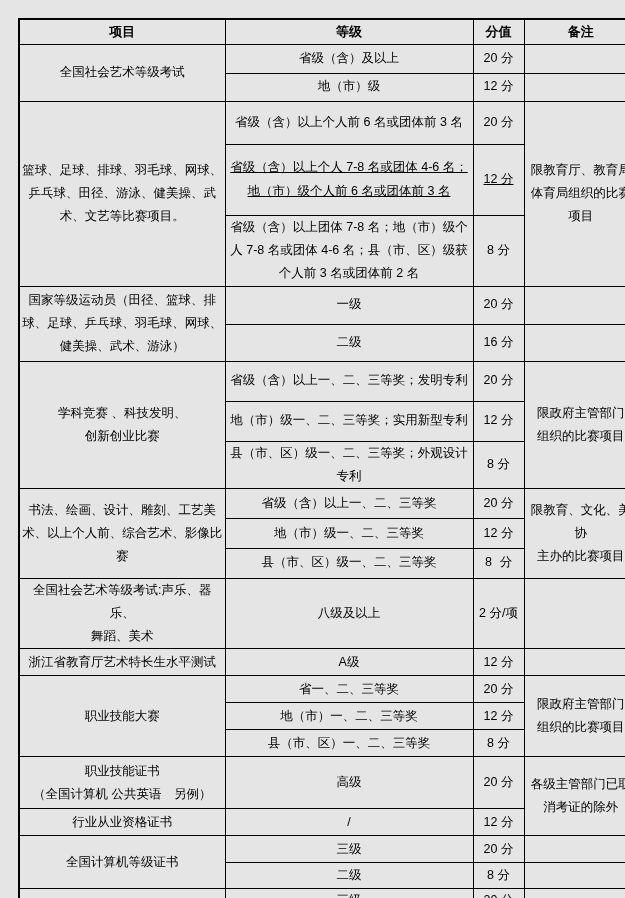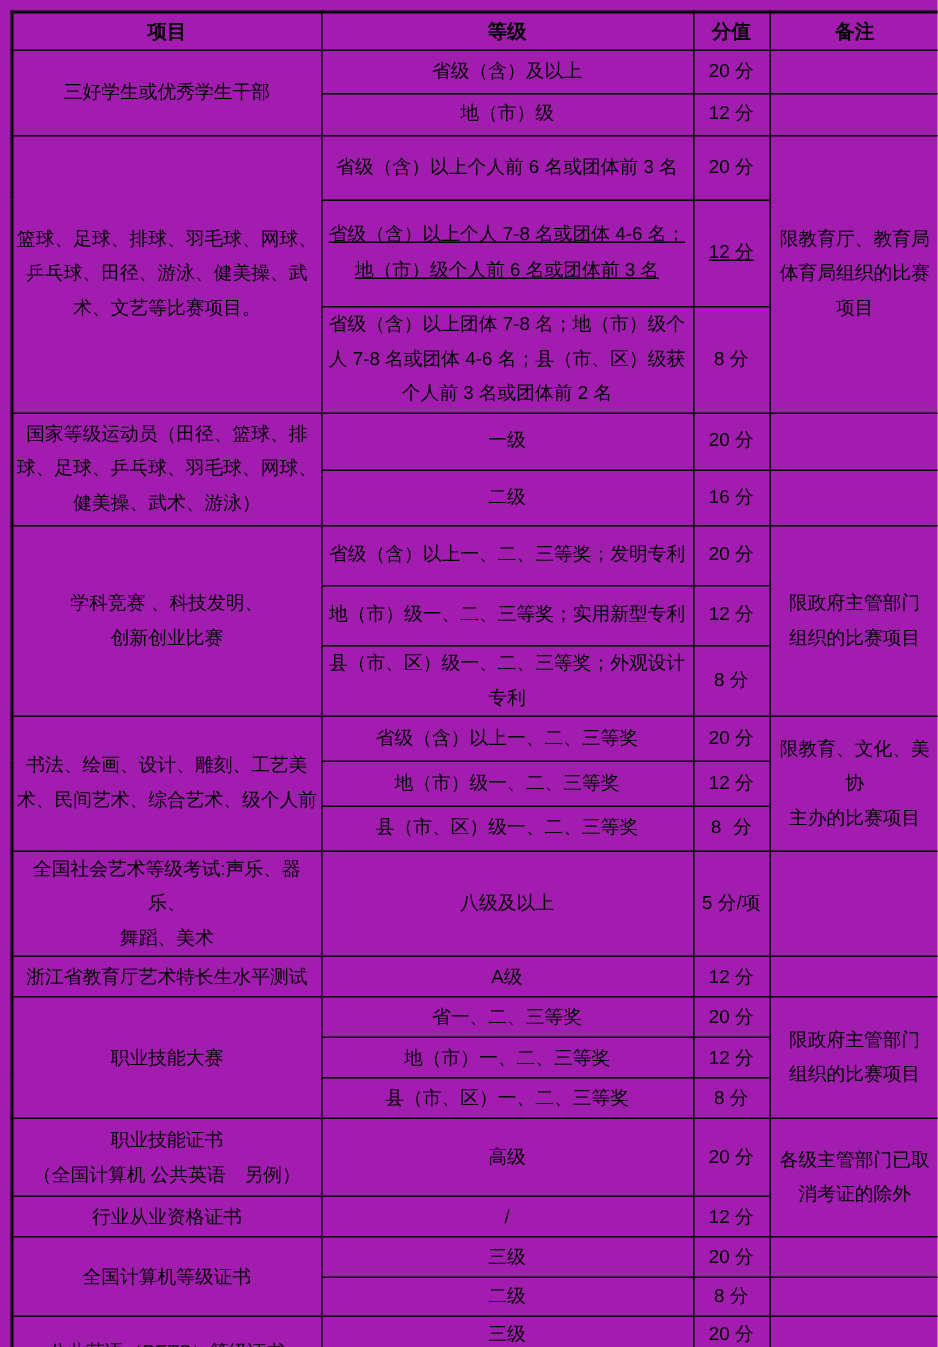--- a/index.html
+++ b/index.html
@@ -1,17 +1,17 @@
 <!DOCTYPE html>
 <html><head>
 <meta charset="utf-8">
 <style>
   html,body { margin:0; padding:0; background:#fff; color:#000;
               font-family:"Liberation Sans", sans-serif; }
-  .page { width:625px; height:898px; box-sizing:border-box; padding:7px; background:#a21caf; }
+  .page { width:625px; height:898px; box-sizing:border-box; padding:18px; background:#e5e5e5; }
   table.score-table { border-collapse:collapse; width:619px; height:892px;
                       table-layout:fixed; border:2px solid #000; }
   th, td { border:1px solid #000; text-align:center; vertical-align:middle;
            font-size:12.5px; line-height:1.85; padding:0 2px;
            white-space:pre-line; overflow:hidden; }
   th { font-weight:bold; font-size:13px; line-height:1.4; }
   
   .c-item  { width:206px; }
   .c-level { width:248px; }
   .c-score { width:51px;  }
@@ -43,21 +43,21 @@
     </colgroup>
     <tbody>
         <tr class="rh">
       <th>项目</th>
       <th>等级</th>
       <th>分值</th>
       <th>备注</th>
     </tr>
 
     <tr class="r1">
-      <td rowspan="2">三好学生或优秀学生干部</td>
+      <td rowspan="2">全国社会艺术等级考试</td>
       <td>省级（含）及以上</td>
       <td>20 分</td>
       <td></td>
     </tr>
     <tr class="r2">
       <td>地（市）级</td>
       <td>12 分</td>
       <td></td>
     </tr>
 
@@ -100,40 +100,40 @@
     <tr class="r9">
       <td>地（市）级一、二、三等奖；实用新型专利</td>
       <td>12 分</td>
     </tr>
     <tr class="r10">
       <td>县（市、区）级一、二、三等奖；外观设计专利</td>
       <td>8 分</td>
     </tr>
 
     <tr class="r11">
-      <td rowspan="3">书法、绘画、设计、雕刻、工艺美术、民间艺术、综合艺术、级个人前</td>
+      <td rowspan="3">书法、绘画、设计、雕刻、工艺美术、以上个人前、综合艺术、影像比赛</td>
       <td>省级（含）以上一、二、三等奖</td>
       <td>20 分</td>
       <td rowspan="3">限教育、文化、美协
 主办的比赛项目</td>
     </tr>
     <tr class="r12">
       <td>地（市）级一、二、三等奖</td>
       <td>12 分</td>
     </tr>
     <tr class="r13">
       <td>县（市、区）级一、二、三等奖</td>
       <td>8 分</td>
     </tr>
 
     <tr class="r14">
       <td>全国社会艺术等级考试:声乐、器乐、
 舞蹈、美术</td>
       <td>八级及以上</td>
-      <td>5 分/项</td>
+      <td>2 分/项</td>
       <td></td>
     </tr>
 
     <tr class="r15">
       <td>浙江省教育厅艺术特长生水平测试</td>
       <td>A级</td>
       <td>12 分</td>
       <td></td>
     </tr>
 

